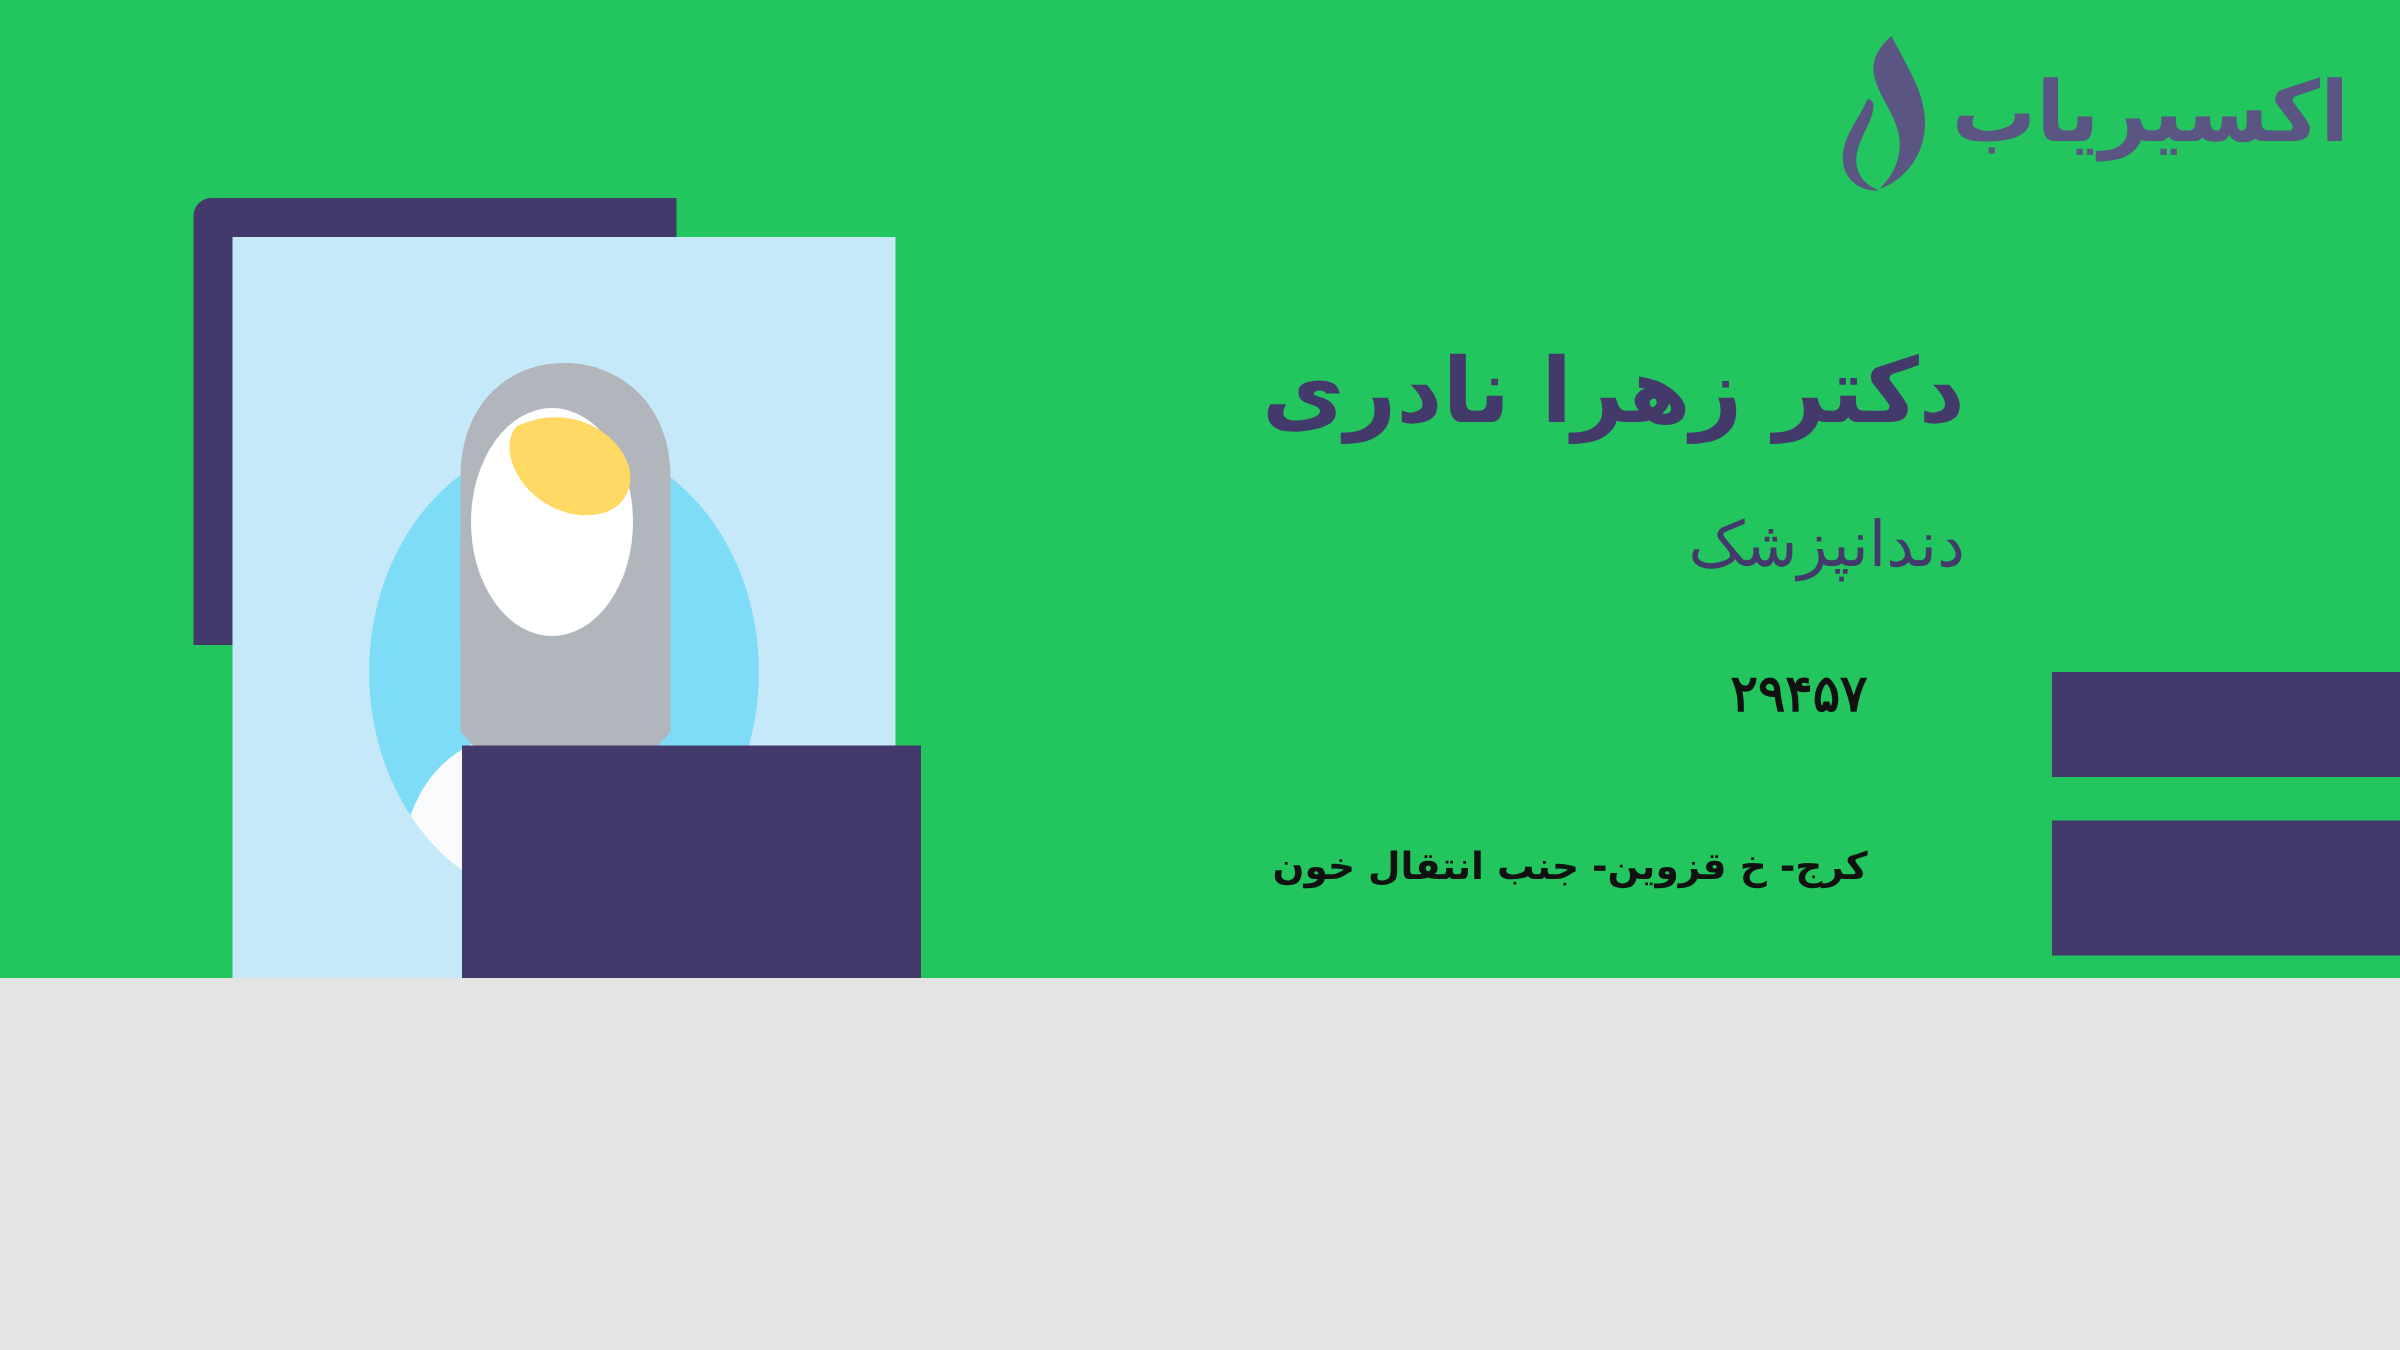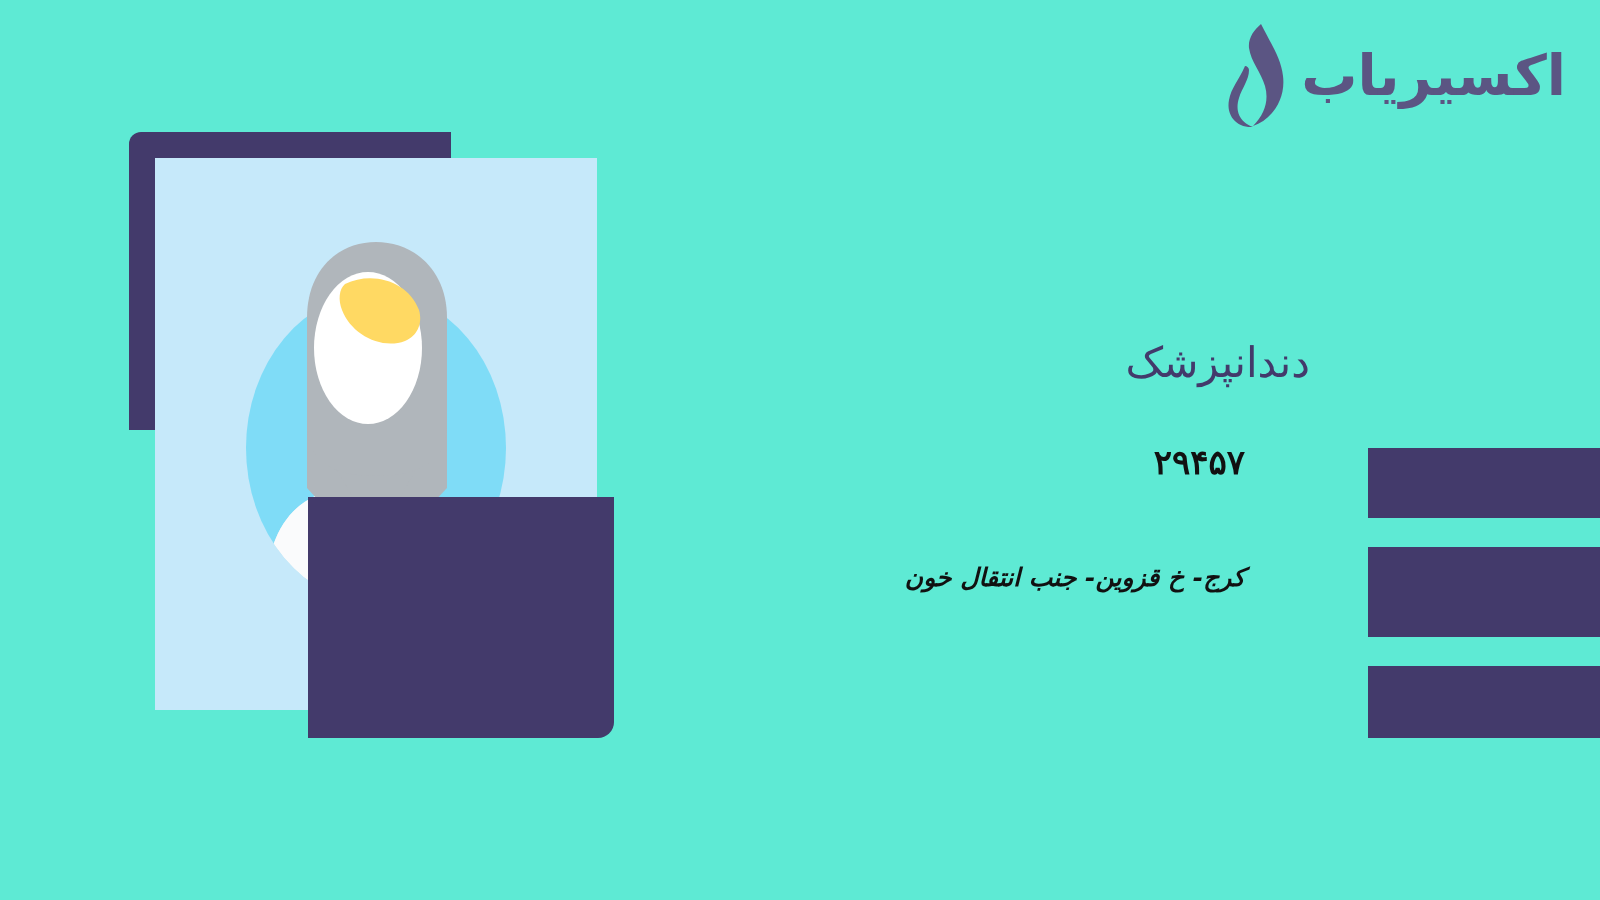--- a/index.html
+++ b/index.html
@@ -6,22 +6,22 @@
     margin: 0;
     padding: 0;
     background: #e4e4e5;
   }
   body {
     font-family: "Liberation Sans", "DejaVu Sans", sans-serif;
   }
   #page {
     position: relative;
     width: 1600px;
-    height: 900px;
-    background: #5eead4;
+    height: 652px;
+    background: #22c55e;
     overflow: hidden;
   }
 
   
   .brand {
     position: absolute;
     top: 22px;
     right: 34px;
     display: flex;
     flex-direction: row-reverse;
@@ -131,21 +131,20 @@
   }
   .doctor-address {
     position: absolute;
     right: 355px;
     top: 563px;
     font-size: 25px;
     font-weight: 700;
     color: #111111;
     white-space: nowrap;
     font-family: "DejaVu Sans", "Liberation Sans", sans-serif;
-    font-style: italic;
   }
 
   .bar {
     position: absolute;
     right: 0;
     background: #433a6b;
     width: 232px;
   }
   .bar-1 { top: 448px; height: 70px; }
   .bar-2 { top: 547px; height: 90px; }
@@ -199,20 +198,21 @@
         <ellipse cx="213" cy="190" rx="54" ry="76" fill="#ffffff"></ellipse>
 
         <path d="M190 126 C218 112 254 124 264 152 C268 166 262 178 250 183 C226 192 196 176 187 152 C183 142 184 131 190 126 Z" fill="#ffd963"></path>
       </svg>
     </div>
 
     <div class="deco-square-front"></div>
   </div>
 
   <div class="info">
+    <div class="doctor-name">دکتر زهرا نادری</div>
     <div class="doctor-specialty">دندانپزشک</div>
     <div class="doctor-code">۲۹۴۵۷</div>
     <div class="doctor-address">کرج- خ قزوین- جنب انتقال خون</div>
 
     <div class="bar bar-1"></div>
     <div class="bar bar-2"></div>
     <div class="bar bar-3"></div>
   </div>
 
 </div>

